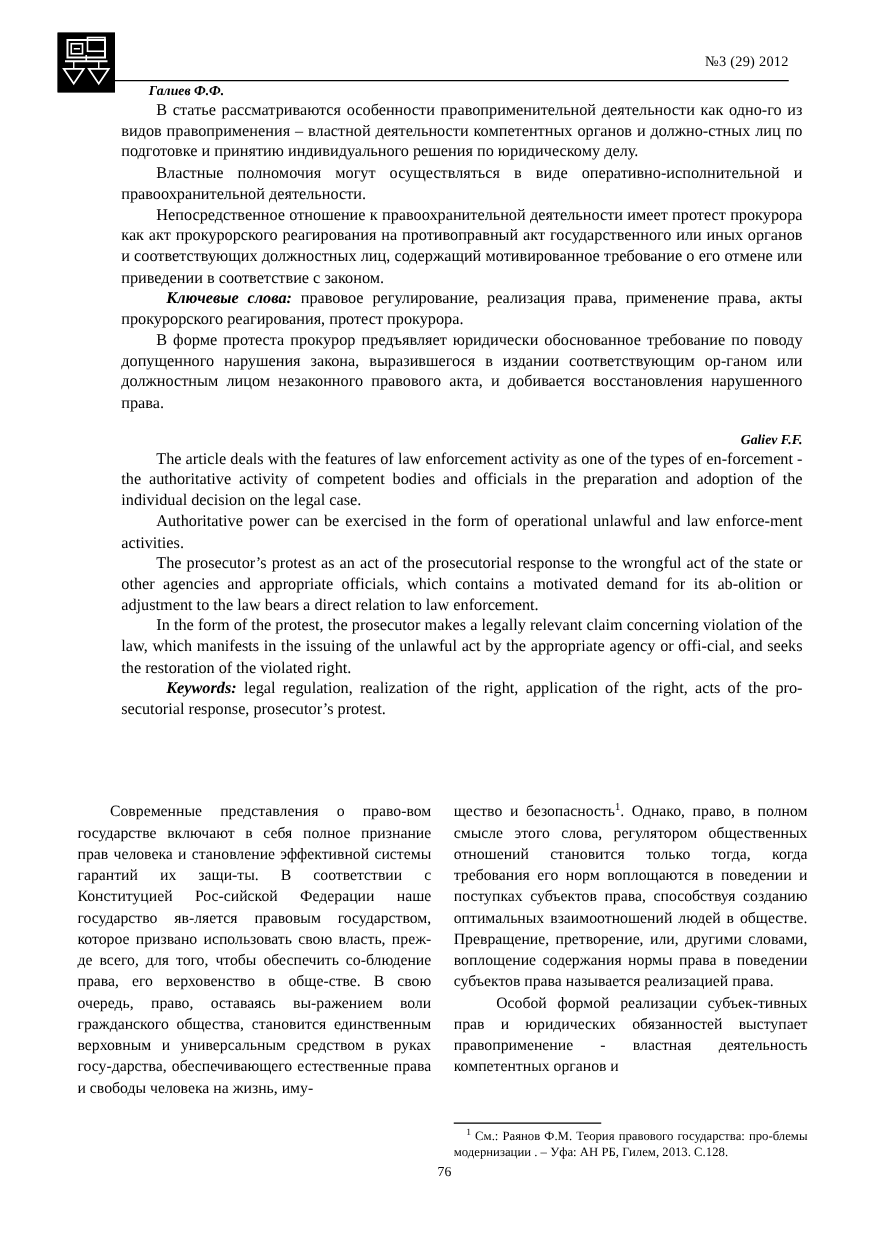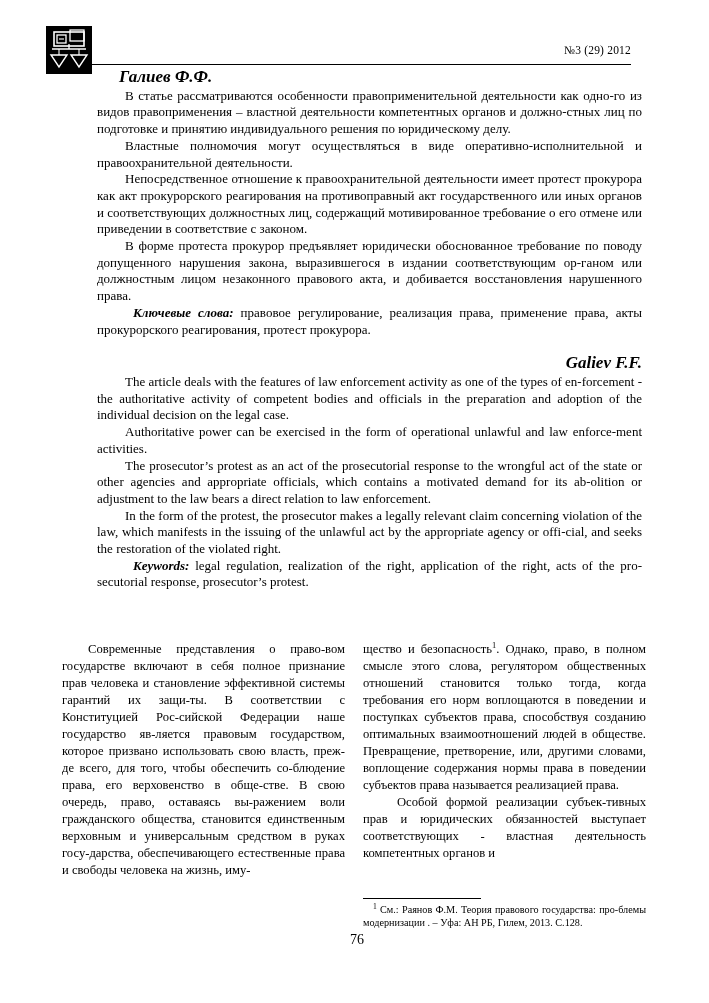--- a/index.html
+++ b/index.html
@@ -57,21 +57,21 @@
   
   .abstract {
     position: absolute;
     left: 97px;
     top: 66px;
     width: 545px;
   }
   .author-ru, .author-en {
     font-weight: bold;
     font-style: italic;
-    font-size: 17px;
+    font-size: 11px;
     margin: 0 0 0 22px;
     line-height: 1.28;
   }
   .author-en { margin-top: 14px; text-align: right; }
   .title-ru, .title-en {
     font-weight: bold;
     font-size: 13px;
     text-align: center;
     margin: 9px 0 5px 0;
     line-height: 1.25;
@@ -148,21 +148,21 @@
   }
   .footnote-text sup {
     font-size: 7.6px;
     vertical-align: super;
     line-height: 0;
   }
   .page-number {
     position: absolute;
     left: 350px;
     top: 932px;
-    font-size: 14px;
+    font-size: 11px;
   }
 </style>
 </head>
 <body>
 
 <div class="page">
 
   <div class="masthead">
     <div class="logo-mark">
       <svg width="46" height="48" viewBox="0 0 46 48" aria-hidden="true">
@@ -187,41 +187,41 @@
     <div class="issue-label">№3 (29) 2012</div>
   </div>
 
   <div class="abstract">
 
     <p class="author-ru">Галиев Ф.Ф.</p>
 
     <p class="para">В статье рассматриваются особенности правоприменительной деятельности как одно-го из видов правоприменения – властной деятельности компетентных органов и должно-стных лиц по подготовке и принятию индивидуального решения по юридическому делу.</p>
     <p class="para">Властные полномочия могут осуществляться в виде оперативно-исполнительной и правоохранительной деятельности.</p>
     <p class="para">Непосредственное отношение к правоохранительной деятельности имеет протест прокурора как акт прокурорского реагирования на противоправный акт государственного или иных органов и соответствующих должностных лиц, содержащий мотивированное требование о его отмене или приведении в соответствие с законом.</p>
+    <p class="para kw"><span class="kw-lead">Ключевые слова:</span><span> правовое регулирование, реализация права, применение права, акты прокурорского реагирования, протест прокурора.</span></p>
     <p class="para">В форме протеста прокурор предъявляет юридически обоснованное требование по поводу допущенного нарушения закона, выразившегося в издании соответствующим ор-ганом или должностным лицом незаконного правового акта, и добивается восстановления нарушенного права.</p>
-    <p class="para kw"><span class="kw-lead">Ключевые слова:</span><span> правовое регулирование, реализация права, применение права, акты прокурорского реагирования, протест прокурора.</span></p>
 
     <p class="author-en">Galiev F.F.</p>
 
     <p class="para">The article deals with the features of law enforcement activity as one of the types of en-forcement - the authoritative activity of competent bodies and officials in the preparation and adoption of the individual decision on the legal case.</p>
     <p class="para">Authoritative power can be exercised in the form of operational unlawful and law enforce-ment activities.</p>
     <p class="para">The prosecutor’s protest as an act of the prosecutorial response to the wrongful act of the state or other agencies and appropriate officials, which contains a motivated demand for its ab-olition or adjustment to the law bears a direct relation to law enforcement.</p>
     <p class="para">In the form of the protest, the prosecutor makes a legally relevant claim concerning violation of the law, which manifests in the issuing of the unlawful act by the appropriate agency or offi-cial, and seeks the restoration of the violated right.</p>
     <p class="para kw"><span class="kw-lead-en">Keywords:</span><span> legal regulation, realization of the right, application of the right, acts of the pro-secutorial response, prosecutor’s protest.</span></p>
   </div>
 
   <div class="columns">
 
     <div class="col col-left">
       <p class="bodypara">Современные представления о право-вом государстве включают в себя полное признание прав человека и становление эффективной системы гарантий их защи-ты. В соответствии с Конституцией Рос-сийской Федерации наше государство яв-ляется правовым государством, которое призвано использовать свою власть, преж-де всего, для того, чтобы обеспечить со-блюдение права, его верховенство в обще-стве. В свою очередь, право, оставаясь вы-ражением воли гражданского общества, становится единственным верховным и универсальным средством в руках госу-дарства, обеспечивающего естественные права и свободы человека на жизнь, иму-</p>
     </div>
 
     <div class="col col-right">
       <p class="bodypara" style="text-indent:0"><span>щество и безопасность</span><sup class="fnref">1</sup><span>. Однако, право, в полном смысле этого слова, регулятором общественных отношений становится только тогда, когда требования его норм воплощаются в поведении и поступках субъектов права, способствуя созданию оптимальных взаимоотношений людей в обществе. Превращение, претворение, или, другими словами, воплощение содержания нормы права в поведении субъектов права называется реализацией права.</span></p>
-      <p class="bodypara" style="text-indent:34px">Особой формой реализации субъек-тивных прав и юридических обязанностей выступает соответствующих - властная деятельность компетентных органов и</p>
+      <p class="bodypara" style="text-indent:34px">Особой формой реализации субъек-тивных прав и юридических обязанностей выступает правоприменение - властная деятельность компетентных органов и</p>
     </div>
   </div>
 
   <div class="footnote-wrap">
     <div class="footnote-rule"></div>
     <p class="footnote-text"><sup>1</sup><span> См.: Раянов Ф.М. Теория правового государства: про-блемы модернизации . – Уфа: АН РБ, Гилем, 2013. С.128.</span></p>
   </div>
 
   <div class="page-number">76</div>
 

